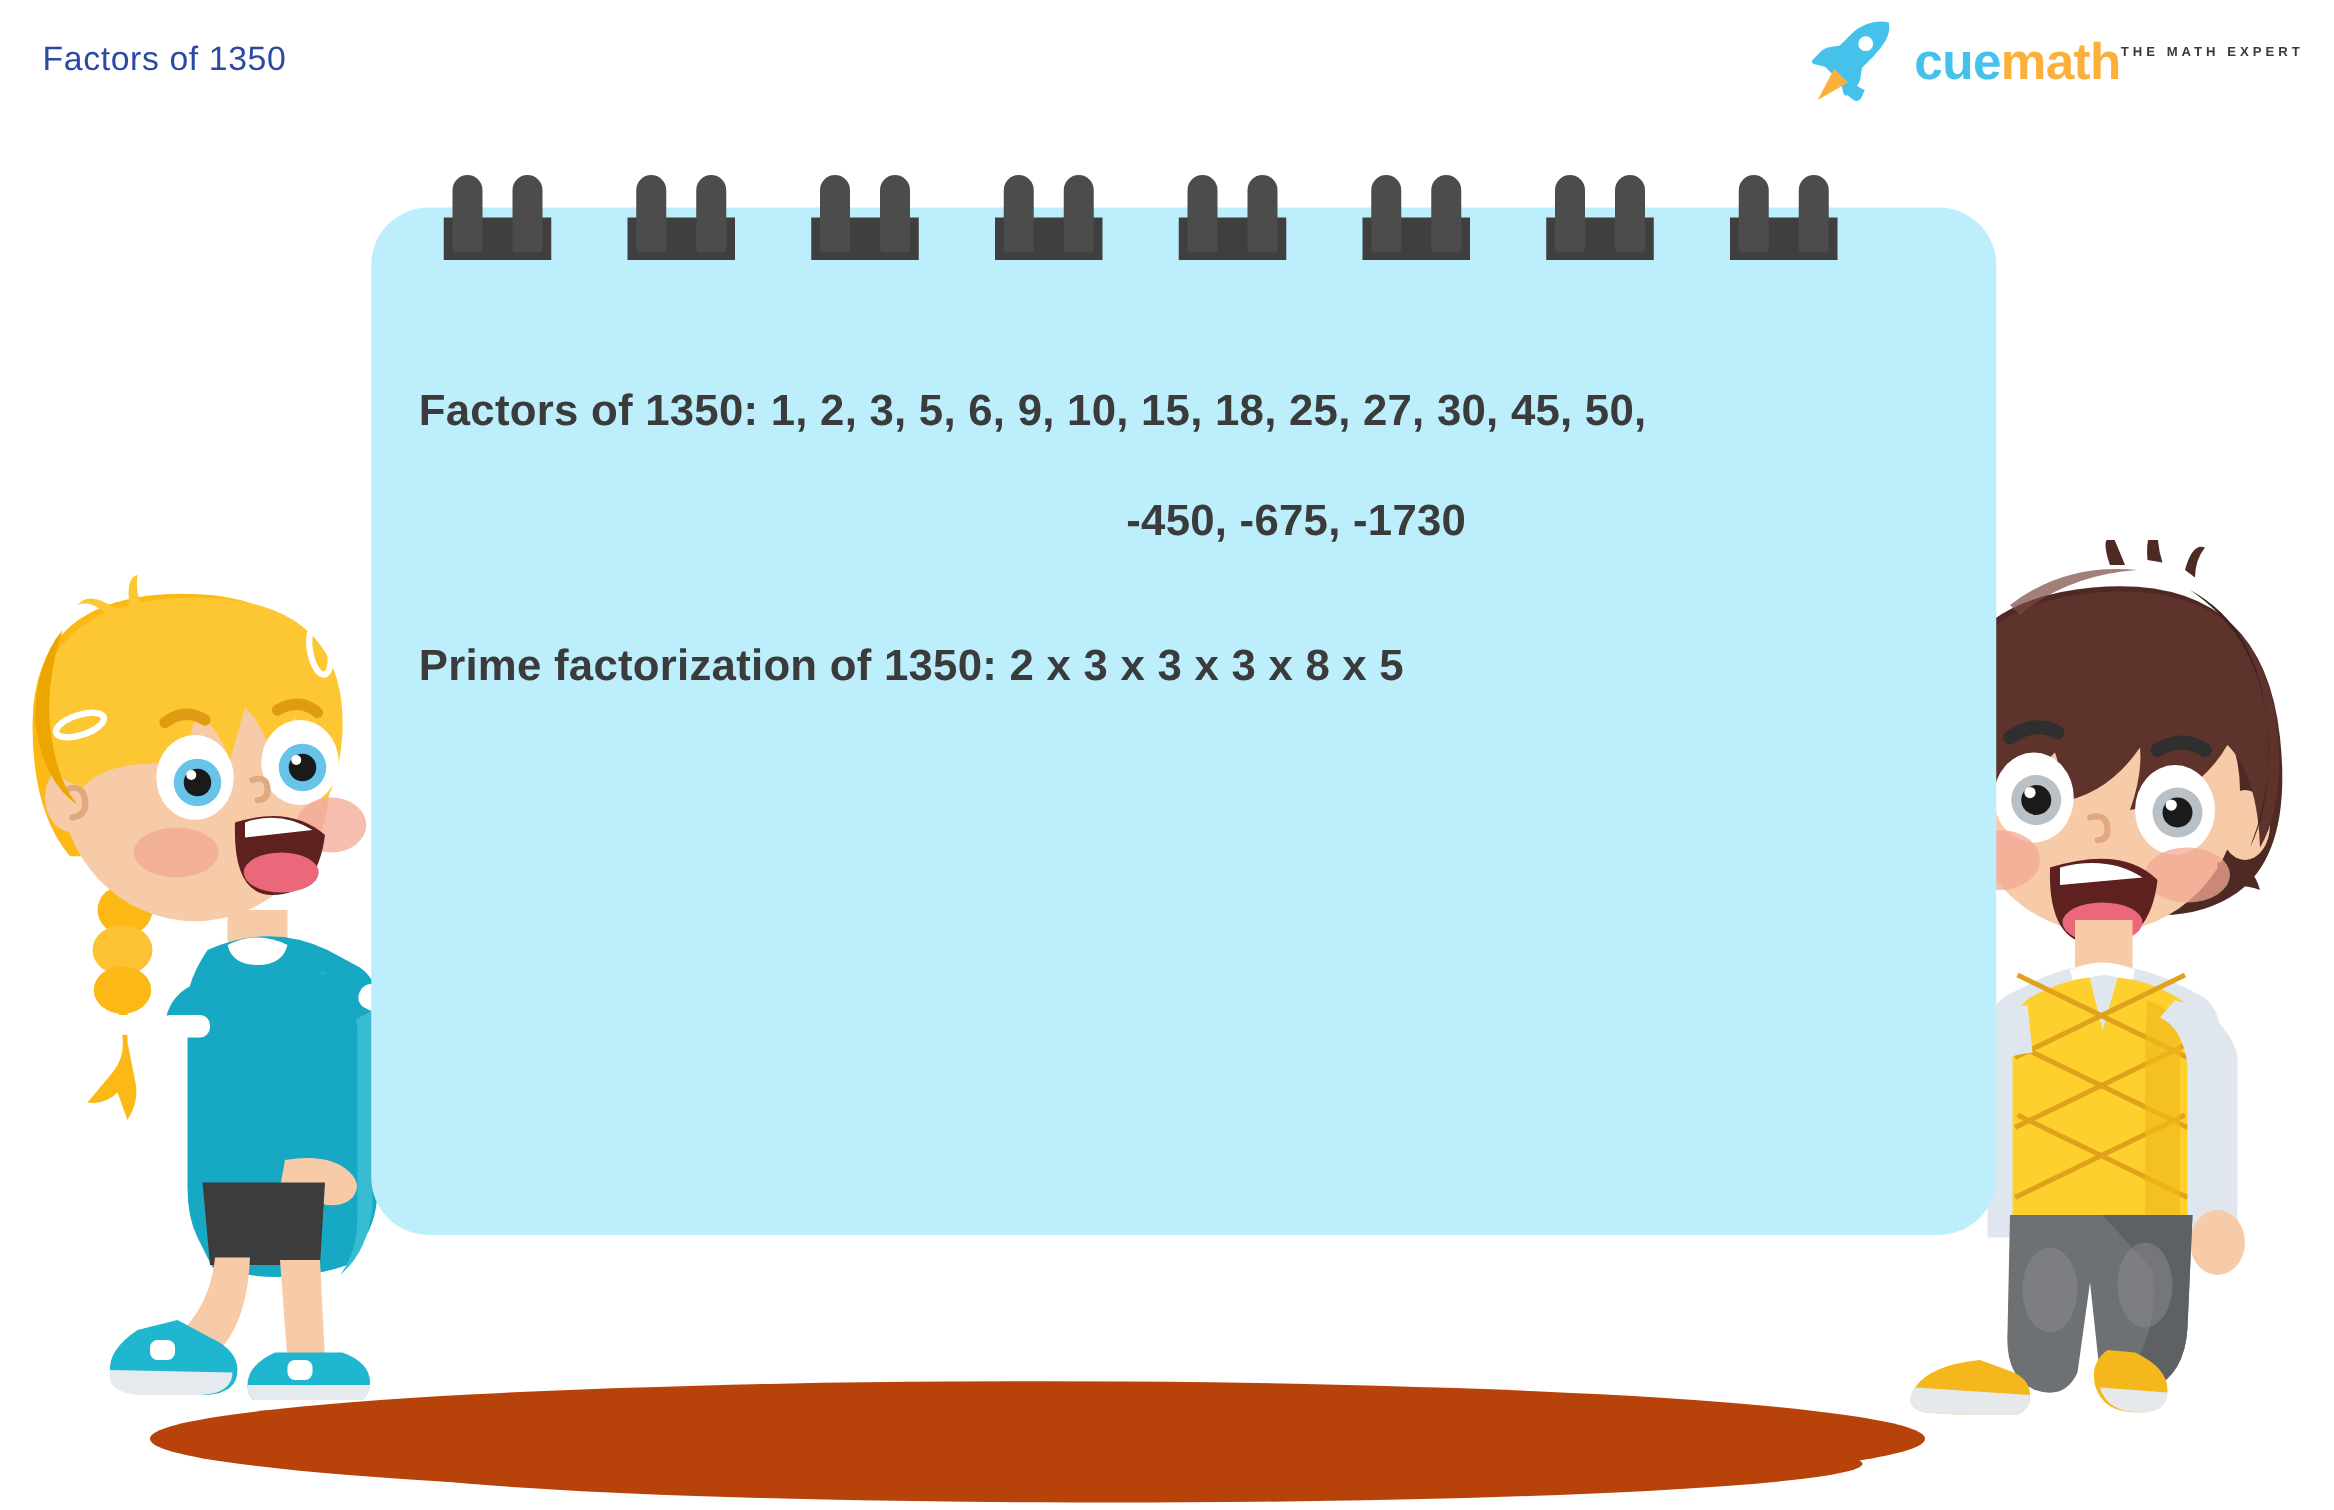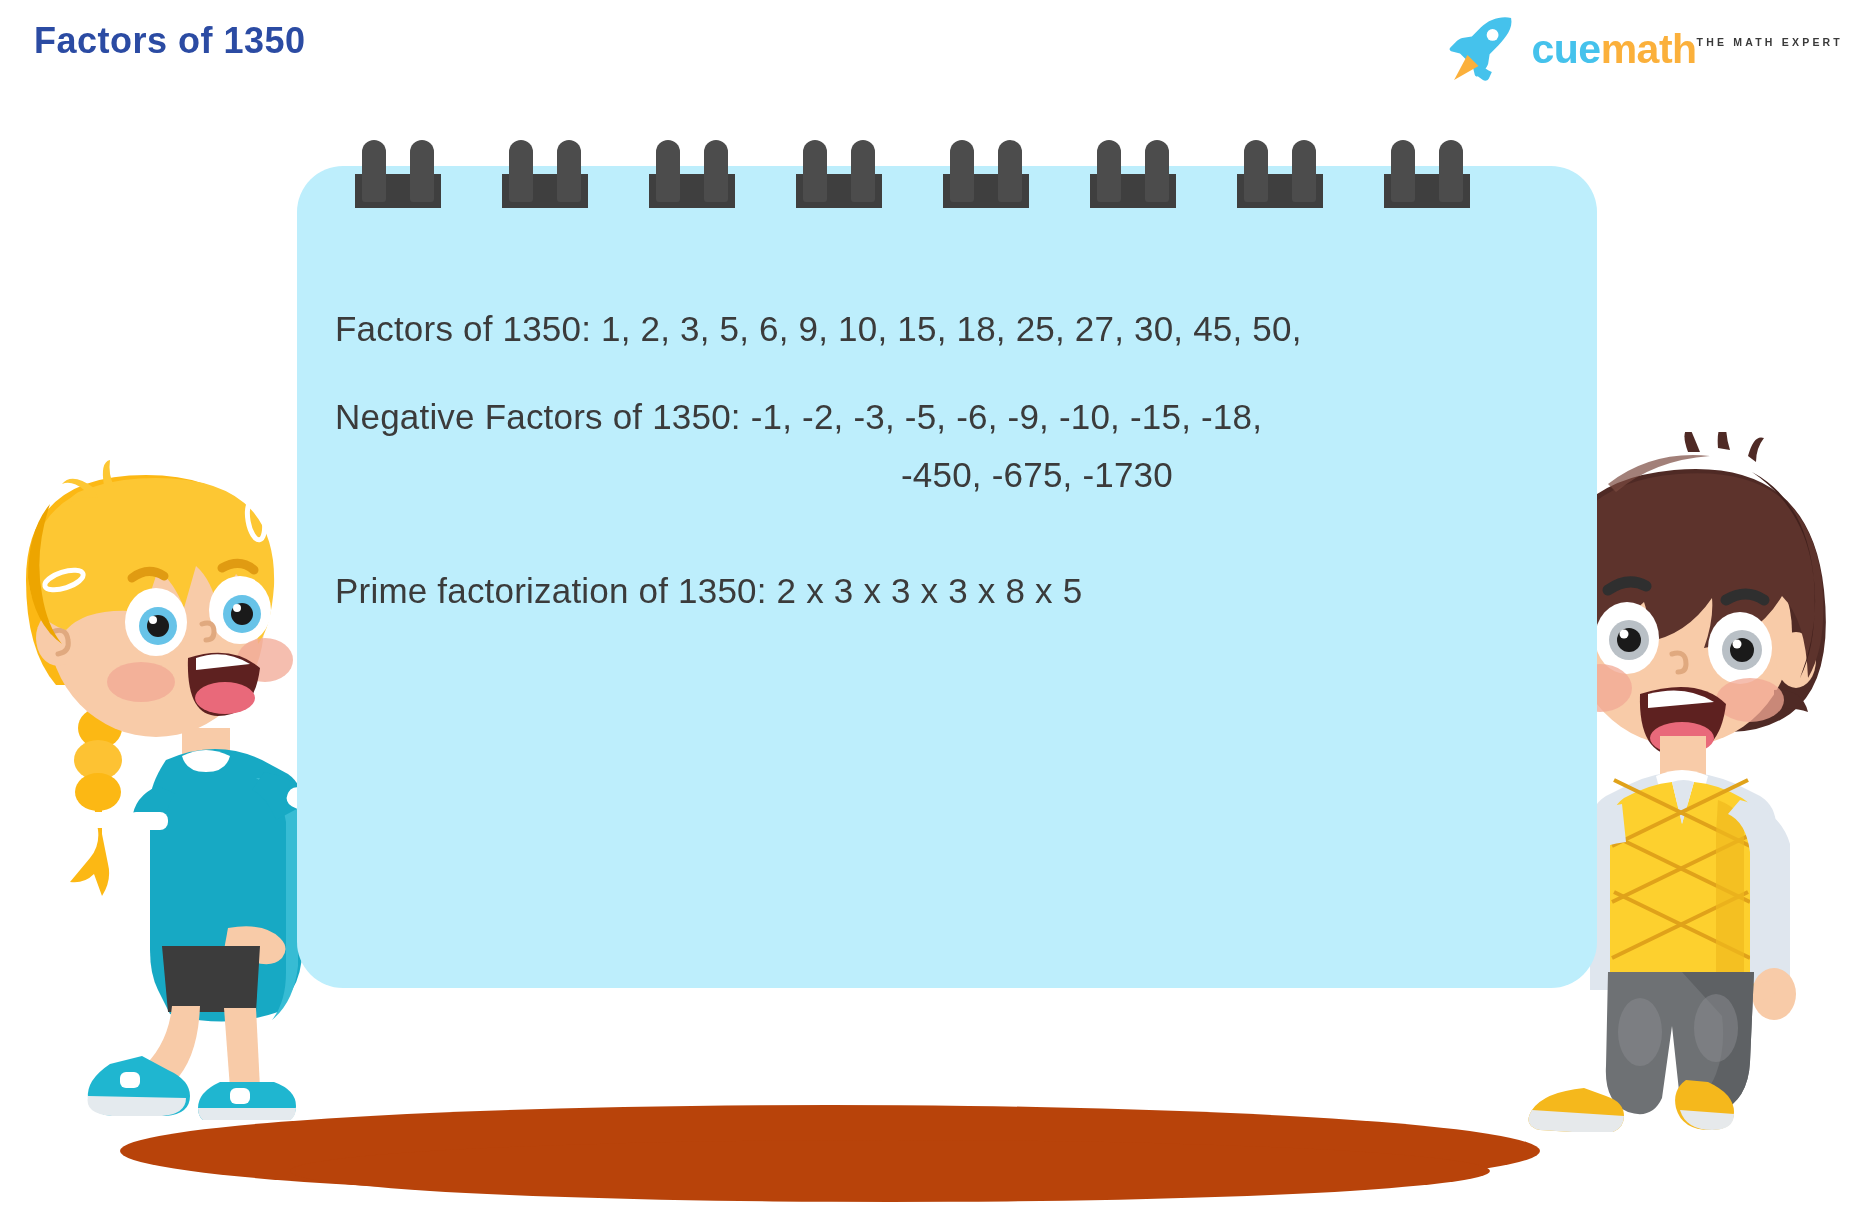--- a/index.html
+++ b/index.html
@@ -11,23 +11,23 @@
   }
   #stage {
     position:relative;
     width:1867px; height:1208px;
     background:#ffffff;
   }
 
   
   #page-title {
     position:absolute;
-    left:34px; top:20px;
-    font-size:36px;
-    font-weight:700;
+    left:34px; top:32px;
+    font-size:27px;
+    font-weight:400;
     letter-spacing:.5px;
     color:#2b4ba3;
     white-space:nowrap;
   }
 
   #logo {
     position:absolute;
     right:24px; top:12px;
     display:flex; align-items:center; gap:14px;
   }
@@ -80,21 +80,21 @@
   .ring-pair .bar.left  { left:7px; }
   .ring-pair .bar.right { left:55px; }
 
   
   #board-text {
     position:absolute;
     left:335px; top:300px;
     width:1240px;
     color:#3b3b3b;
     font-size:35px;
-    font-weight:400;
+    font-weight:700;
     letter-spacing:.2px;
   }
   .tline { line-height:58px; white-space:pre; }
   .indent-a { padding-left:355px; }
   .indent-b { padding-left:566px; }
   .blockgap { height:30px; }
   .bigblockgap { height:58px; }
 
   
   .kid { position:absolute; }
@@ -320,19 +320,18 @@
     <div class="ring-pair" style="left:1087px;">
       <div class="foot"></div>
       <div class="bar left"></div>
       <div class="bar right"></div>
     </div>
   </div>
 
   <div id="board-text">
     <div class="tline">Factors of 1350: 1, 2, 3, 5, 6, 9, 10, 15, 18, 25, 27, 30, 45, 50,</div>
     <div class="blockgap"></div>
-    <div class="tline">Negative Factors of 1350: -1, -2, -3, -5, -6, -9, -10, -15, -18,</div>
     <div class="tline indent-b">-450, -675, -1730</div>
     <div class="bigblockgap"></div>
     <div class="tline">Prime factorization of 1350: 2 x 3 x 3 x 3 x 8 x 5</div>
   </div>
 
 </div>
 
 </body></html>

